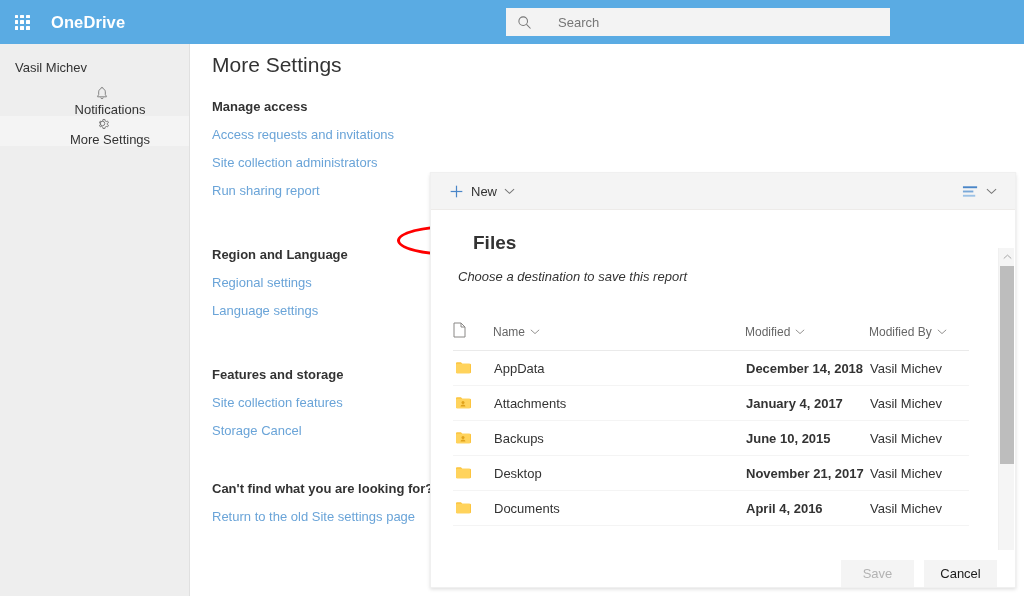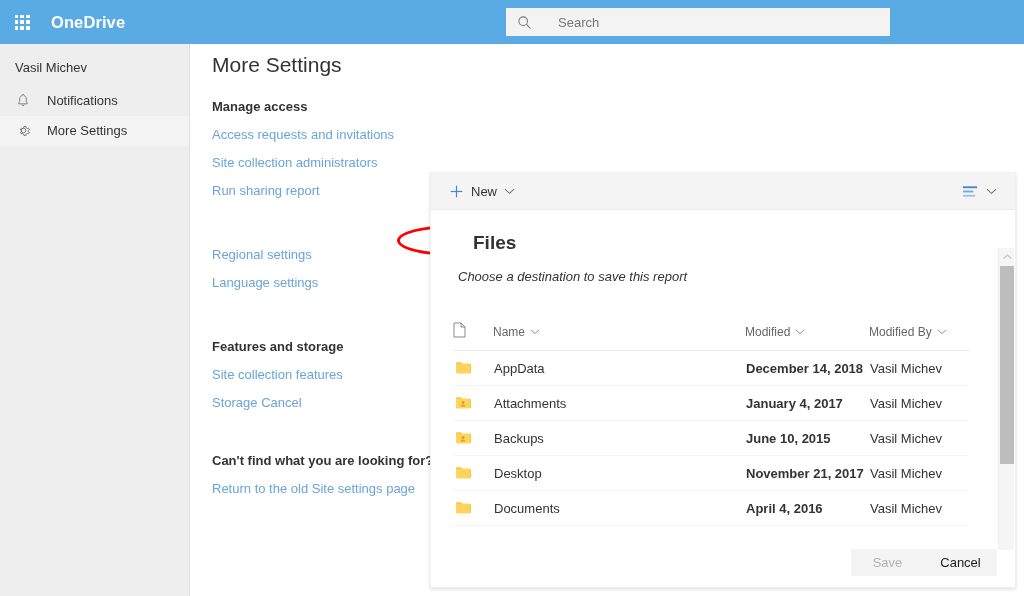--- a/index.html
+++ b/index.html
@@ -51,21 +51,21 @@
   .leftnav {
     position:absolute; left:0; top:44px; width:190px; height:552px;
     background:#eeeeee; border-right:1px solid #e0e0e0;
   }
   .nav-title {
     font-size:13px; color:#333333; padding:16px 0 10px 15px;
     font-weight:400; line-height:1.2;
   }
   .nav-item {
     height:30px; display:flex; align-items:center;
-    padding-left:15px; cursor:pointer; font-size:13px; color:#333333;
+    padding-left:15px; cursor:pointer; font-size:13px; color:#333333;flex-direction:column;
   }
   .nav-item.selected { background:#f4f4f4; }
   .nav-ico { width:16px; height:16px; flex:none; display:flex; align-items:center; justify-content:center; }
   .nav-label { margin-left:16px; white-space:nowrap; }
 
   
   .main { position:absolute; left:190px; top:44px; width:834px; height:552px; background:#fff; }
   .page-title {
     position:absolute; left:22px; top:9px;
     font-size:21px; color:#333333; font-weight:400; white-space:nowrap;
@@ -150,22 +150,22 @@
     display:flex; align-items:center; justify-content:center; cursor:pointer;
   }
   .vs-arrow.up { top:0; }
   .vs-thumb {
     position:absolute; left:1px; top:18px; width:14px; height:198px;
     background:#bdbdbd; cursor:pointer;
   }
 
   .dlg-footer {
     position:absolute; left:0; bottom:0; width:100%; height:38px;
-    display:flex; align-items:flex-start; justify-content:flex-end;
-    padding-right:18px; 
+    display:flex; align-items:flex-end; justify-content:flex-end;
+    padding-right:18px; gap:10px;
   }
   .btn {
     min-width:73px; height:27px; border:0; border-radius:0;
     background:#f4f4f4; font-family:"Liberation Sans", sans-serif;
     font-size:13px; color:#1b1b1b; cursor:pointer; padding:0 12px;
   }
   .btn.disabled { color:#b3b3b3; cursor:default; }
 </style>
 </head>
 <body>
@@ -225,20 +225,21 @@
     <div class="page-title">More Settings</div>
 
     <div class="settings-col">
 
       <div class="grp-head">Manage access</div>
       <a class="grp-link">Access requests and invitations</a>
       <a class="grp-link">Site collection administrators</a>
       <a class="grp-link">Run sharing report</a>
       <div class="grp-spacer"></div>
 
+      <div class="grp-head">Region and Language</div>
       <a class="grp-link">Regional settings</a>
       <a class="grp-link">Language settings</a>
       <div class="grp-spacer"></div>
 
       <div class="grp-head">Features and storage</div>
       <a class="grp-link">Site collection features</a>
       <a class="grp-link">Storage Cancel</a>
       <div class="grp-spacer small"></div>
 
       <div class="grp-head">Can't find what you are looking for?</div>

